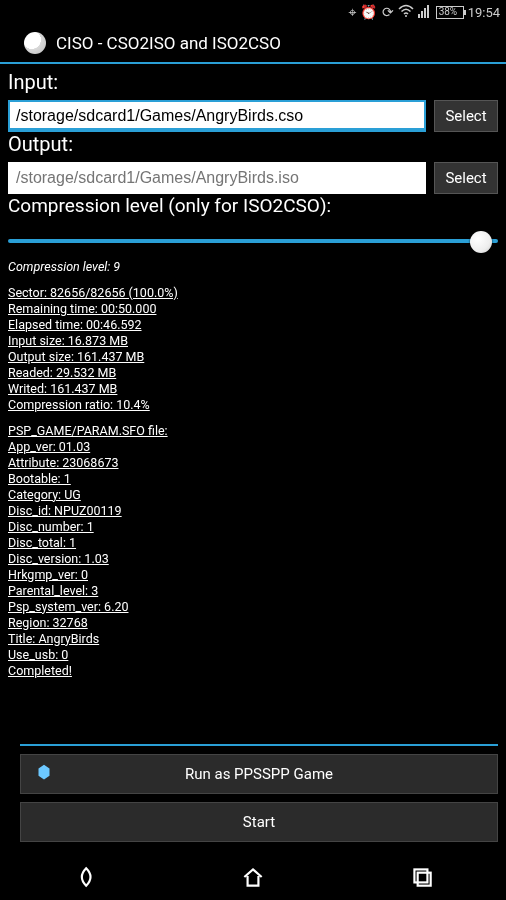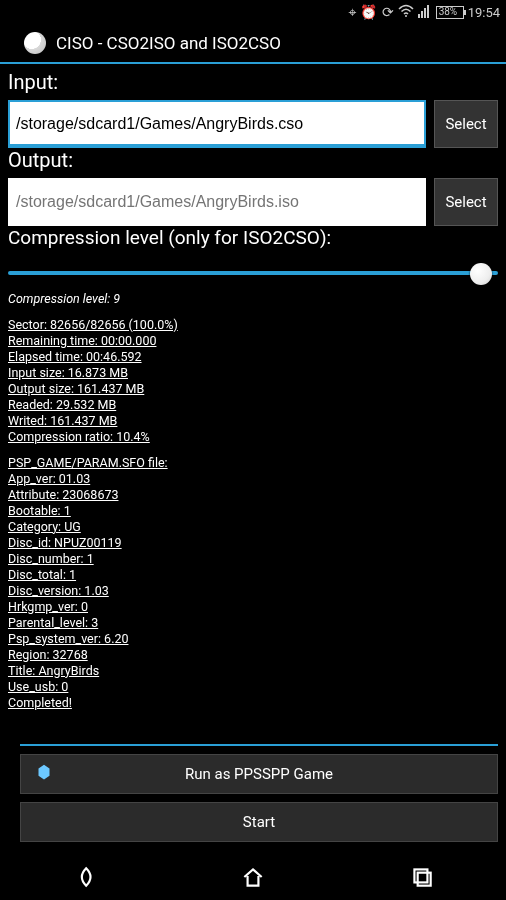--- a/index.html
+++ b/index.html
@@ -9,21 +9,21 @@
 .batt { border: 1px solid #ccc; width: 28px; height: 13px; position: relative; display: inline-block; }
 .batt:after { content:""; position:absolute; right:-3px; top:3px; width:2px; height:5px; background:#ccc;}
 .batt .fill { background:#ccc; height:100%; width:38%; }
 .batt .lbl { position:absolute; left:2px; top:-1px; font-size:10px; color:#ccc; }
 .titlebar { height: 40px; display: flex; align-items: center; padding: 0 24px; gap: 10px; border-bottom: 2px solid #2a9fd6; }
 .app-icon { width: 22px; height: 22px; border-radius: 50%; background: radial-gradient(circle at 35% 35%, #fff 0%, #fff 45%, #d9d9d9 46%, #bfbfbf 100%); }
 .titlebar .title { font-size: 17px; }
 .content { padding: 6px 8px 0 8px; }
 .label { font-size: 20px; margin-bottom: 6px; }
 .row { display: flex; gap: 8px; align-items: stretch; }
-.input { flex: 1; height: 48px; padding: 0 8px; font-size: 16px; border: none; outline: none; background: #fff; color: #000; }
+.input { flex: 1; height: 32px; padding: 0 8px; font-size: 16px; border: none; outline: none; background: #fff; color: #000; }
 .input.focused { box-shadow: 0 0 0 2px #2a9fd6 inset, 0 -4px 0 0 #2a9fd6 inset; }
 .input.placeholder { color: #9a9a9a; }
 .btn-side { width: 64px; background: #333; color: #fff; border: 1px solid #555; font-size: 15px; display:flex; align-items:center; justify-content:center; cursor:pointer; }
 .slider-wrap { position: relative; height: 36px; margin-top: 6px; }
 .track { position: absolute; left: 0; right: 0; top: 16px; height: 4px; background: #2a9fd6; border-radius: 2px; }
 .thumb { position: absolute; top: 8px; width: 22px; height: 22px; border-radius: 50%; background: radial-gradient(circle at 35% 35%, #fff 0%, #eee 60%, #ccc 100%); box-shadow: 0 0 2px #000; right: 6px; }
 .small { font-size: 12.5px; color: #fff; line-height: 1.25; font-style: italic; }
 .stats { margin-top: 2px; }
 .stats p { font-size: 12.5px; line-height: 1.28; text-decoration: underline; }
 .spacer { height: 8px; }
@@ -80,21 +80,21 @@
   <div class="label" style="font-size:19px">Compression level (only for ISO2CSO):</div>
   <div class="slider-wrap">
     <div class="track"></div>
     <div class="thumb"></div>
   </div>
   <div class="small">Compression level: 9</div>
 
   <div class="spacer"></div>
   <div class="stats" id="stats1">
       <p>Sector: 82656/82656 (100.0%)</p>
-      <p>Remaining time: 00:00.000</p>
+      <p>Remaining time: 00:50.000</p>
       <p>Elapsed time: 00:46.592</p>
       <p>Input size: 16.873 MB</p>
       <p>Output size: 161.437 MB</p>
       <p>Readed: 29.532 MB</p>
       <p>Writed: 161.437 MB</p>
       <p>Compression ratio: 10.4%</p>
     </div>
   <div class="spacer"></div>
   <div class="stats" id="stats2">
       <p>PSP_GAME/PARAM.SFO file:</p>

